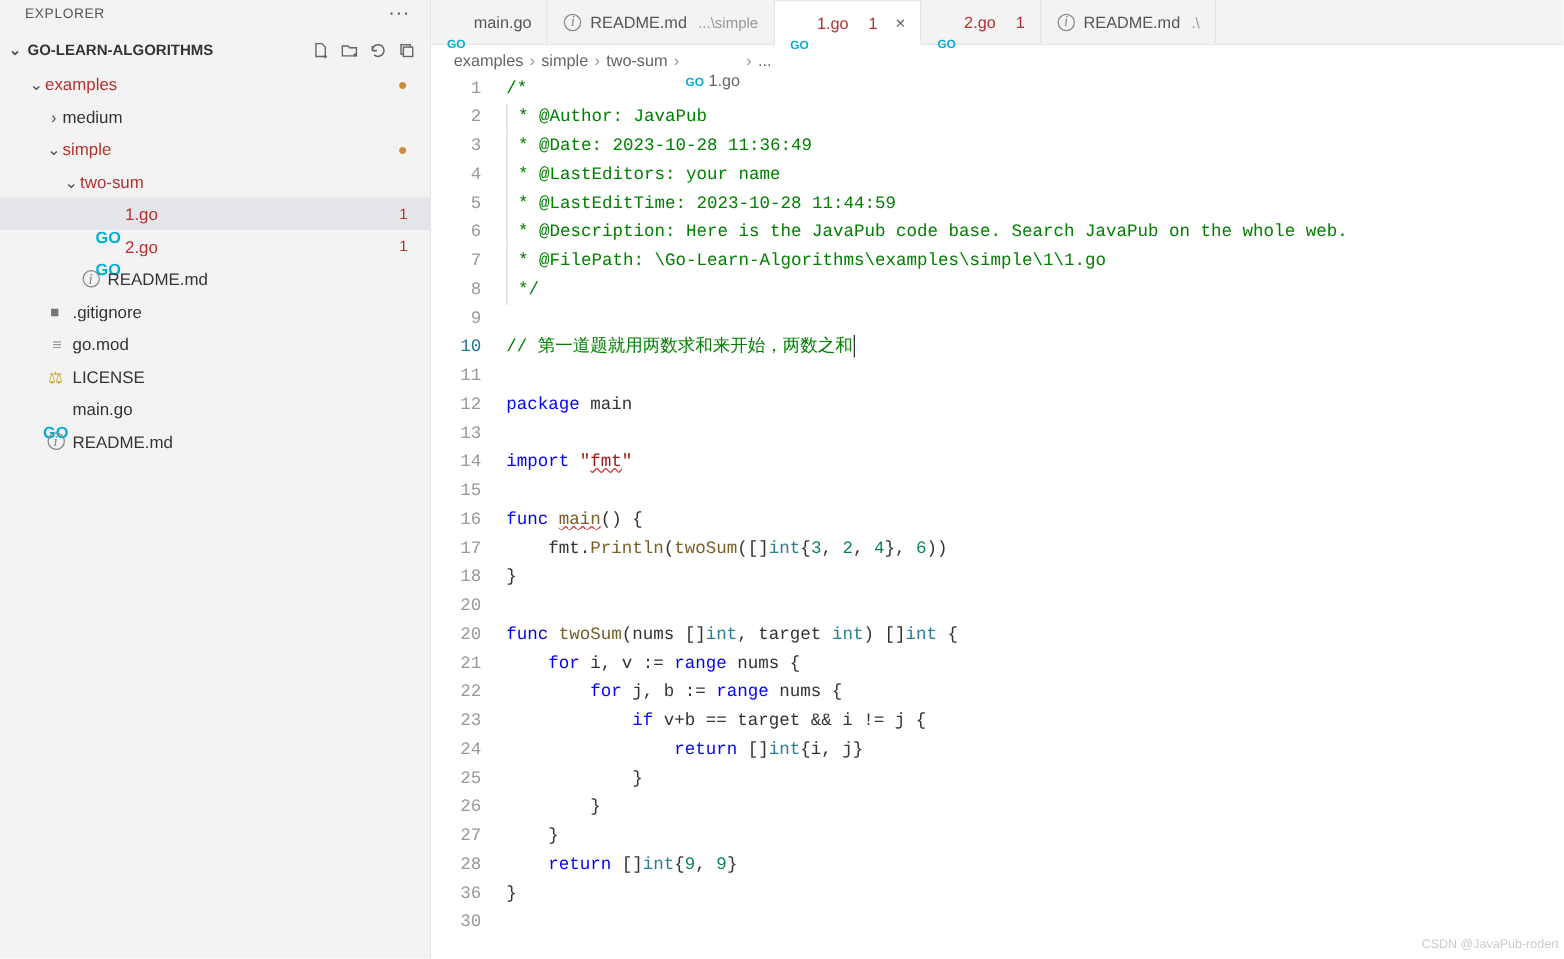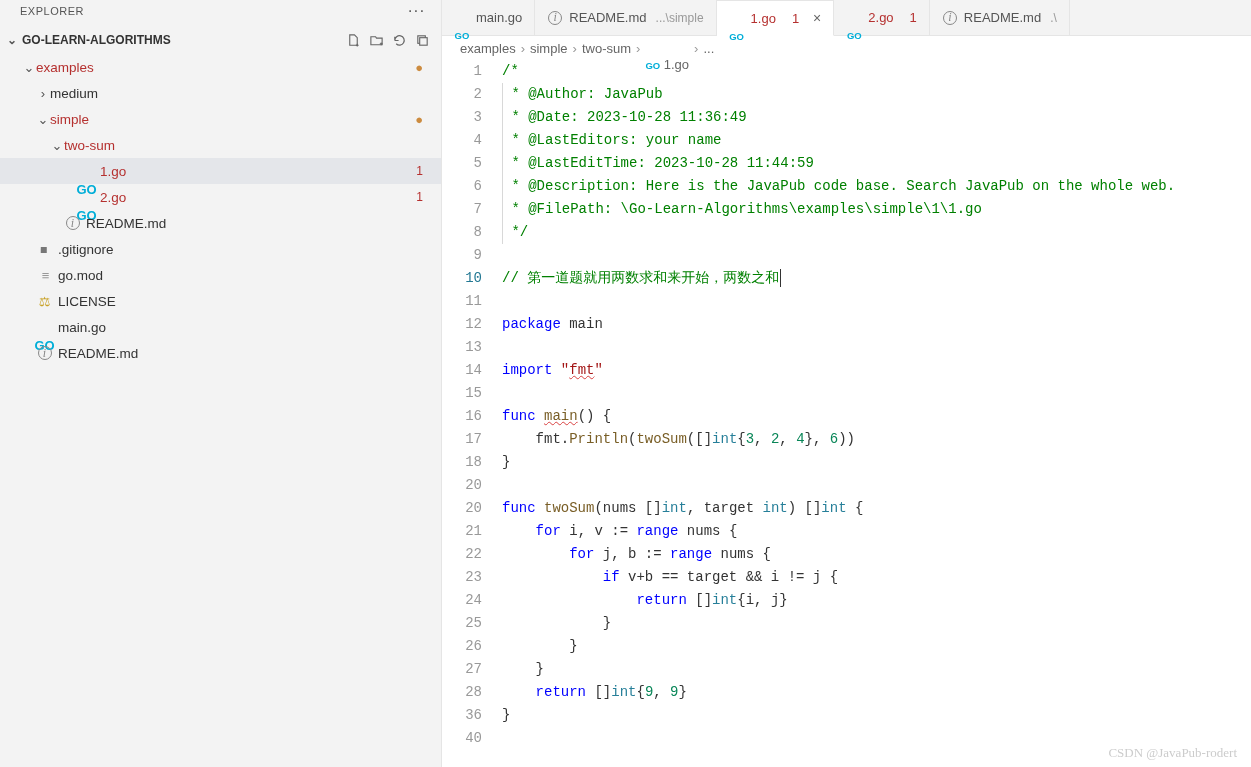--- a/index.html
+++ b/index.html
@@ -1,17 +1,17 @@
 <!DOCTYPE html>
 <html><head>
 <meta charset="utf-8">
 <style>
 * { box-sizing: border-box; margin: 0; padding: 0; }
 body { font-family: "Segoe UI", Tahoma, sans-serif; font-size: 13px; color: #333; background: #fff; height: 767px; width: 1251px; overflow: hidden; display: flex; }
-.sidebar { width: 442px; background: #f3f3f3; display: flex; flex-direction: column; border-right: 1px solid #e5e5e5; }
+.sidebar { width: 345px; background: #f3f3f3; display: flex; flex-direction: column; border-right: 1px solid #e5e5e5; }
 .explorer-header { display: flex; align-items: center; justify-content: space-between; padding: 2px 8px 6px 20px; font-size: 11px; color: #555; text-transform: uppercase; letter-spacing: 0.5px; }
 .dots { font-size: 16px; color: #555; padding: 0 8px; }
 .project-row { display: flex; align-items: center; justify-content: space-between; padding: 3px 8px 3px 4px; font-size: 12px; font-weight: 700; color: #333; }
 .project-row .chev { width: 16px; text-align: center; font-size: 12px; color: #555; }
 .toolbar-icons { display: flex; gap: 1px; color: #666; }
 .toolbar-icons span { width: 22px; height: 22px; display: flex; align-items: center; justify-content: center; font-size: 14px; }
 .tree { flex: 1; overflow: auto; font-size: 13.5px; }
 .tree-row { display: flex; align-items: center; height: 26px; padding-right: 18px; cursor: pointer; }
 .tree-row.active { background: #e4e6ea; }
 .tree-row .chev { width: 14px; display: inline-flex; justify-content: center; color: #555; font-size: 13px; }
@@ -45,21 +45,21 @@
 .code .line { height: 23px; }
 .c-comment { color: #008000; }
 .c-keyword { color: #0000ff; }
 .c-string { color: #a31515; }
 .c-func { color: #795e26; }
 .c-type { color: #267f99; }
 .c-num { color: #098658; }
 .underline-err { text-decoration: underline wavy #d94141; text-decoration-thickness: 1px; }
 .cursor { display:inline-block; width:1px; height:18px; background:#333; vertical-align:middle; margin-left:1px; }
 .indent-guide { border-left: 1px solid #d8d8d8; display: inline-block; height: 23px; vertical-align: top; }
-.watermark { position: absolute; bottom: 6px; right: 14px; color: #ccc; font-size: 13px; font-family: Liberation Serif, serif; }
+.watermark { position: absolute; bottom: 6px; right: 4px; color: #ccc; font-size: 10px; font-family: Liberation Sans, sans-serif; }
 </style>
 </head>
 <body>
 
 <div class="sidebar">
   <div class="explorer-header">
     <span>EXPLORER</span>
     <span class="dots">···</span>
   </div>
   <div class="project-row">
@@ -236,18 +236,18 @@
         <div class="ln">20</div>
         <div class="ln">21</div>
         <div class="ln">22</div>
         <div class="ln">23</div>
         <div class="ln">24</div>
         <div class="ln">25</div>
         <div class="ln">26</div>
         <div class="ln">27</div>
         <div class="ln">28</div>
         <div class="ln">36</div>
-        <div class="ln">40</div>
+        <div class="ln">30</div>
       </div>
     <div class="code" id="code"><div class="line"><span class="c-comment">/*</span></div><div class="line"><span class="indent-guide"></span><span class="c-comment"> * @Author: JavaPub</span></div><div class="line"><span class="indent-guide"></span><span class="c-comment"> * @Date: 2023-10-28 11:36:49</span></div><div class="line"><span class="indent-guide"></span><span class="c-comment"> * @LastEditors: your name</span></div><div class="line"><span class="indent-guide"></span><span class="c-comment"> * @LastEditTime: 2023-10-28 11:44:59</span></div><div class="line"><span class="indent-guide"></span><span class="c-comment"> * @Description: Here is the JavaPub code base. Search JavaPub on the whole web.</span></div><div class="line"><span class="indent-guide"></span><span class="c-comment"> * @FilePath: \Go-Learn-Algorithms\examples\simple\1\1.go</span></div><div class="line"><span class="indent-guide"></span><span class="c-comment"> */</span></div><div class="line"></div><div class="line"><span class="c-comment">// 第一道题就用两数求和来开始，两数之和</span><span class="cursor"></span></div><div class="line"></div><div class="line"><span class="c-keyword">package</span><span class=""> main</span></div><div class="line"></div><div class="line"><span class="c-keyword">import</span><span class=""> </span><span class="c-string">"</span><span class="c-string underline-err">fmt</span><span class="c-string">"</span></div><div class="line"></div><div class="line"><span class="c-keyword">func</span><span class=""> </span><span class="c-func underline-err">main</span><span class="">() {</span></div><div class="line"><span class="">    fmt.</span><span class="c-func">Println</span><span class="">(</span><span class="c-func">twoSum</span><span class="">([]</span><span class="c-type">int</span><span class="">{</span><span class="c-num">3</span><span class="">, </span><span class="c-num">2</span><span class="">, </span><span class="c-num">4</span><span class="">}, </span><span class="c-num">6</span><span class="">))</span></div><div class="line"><span class="">}</span></div><div class="line"></div><div class="line"><span class="c-keyword">func</span><span class=""> </span><span class="c-func">twoSum</span><span class="">(nums []</span><span class="c-type">int</span><span class="">, target </span><span class="c-type">int</span><span class="">) []</span><span class="c-type">int</span><span class=""> {</span></div><div class="line"><span class="">    </span><span class="c-keyword">for</span><span class=""> i, v := </span><span class="c-keyword">range</span><span class=""> nums {</span></div><div class="line"><span class="">        </span><span class="c-keyword">for</span><span class=""> j, b := </span><span class="c-keyword">range</span><span class=""> nums {</span></div><div class="line"><span class="">            </span><span class="c-keyword">if</span><span class=""> v+b == target &amp;&amp; i != j {</span></div><div class="line"><span class="">                </span><span class="c-keyword">return</span><span class=""> []</span><span class="c-type">int</span><span class="">{i, j}</span></div><div class="line"><span class="">            }</span></div><div class="line"><span class="">        }</span></div><div class="line"><span class="">    }</span></div><div class="line"><span class="">    </span><span class="c-keyword">return</span><span class=""> []</span><span class="c-type">int</span><span class="">{</span><span class="c-num">9</span><span class="">, </span><span class="c-num">9</span><span class="">}</span></div><div class="line"><span class="">}</span></div><div class="line"></div></div>
   </div>
   <div class="watermark">CSDN @JavaPub-rodert</div>
 </div>
 
 </body></html>

